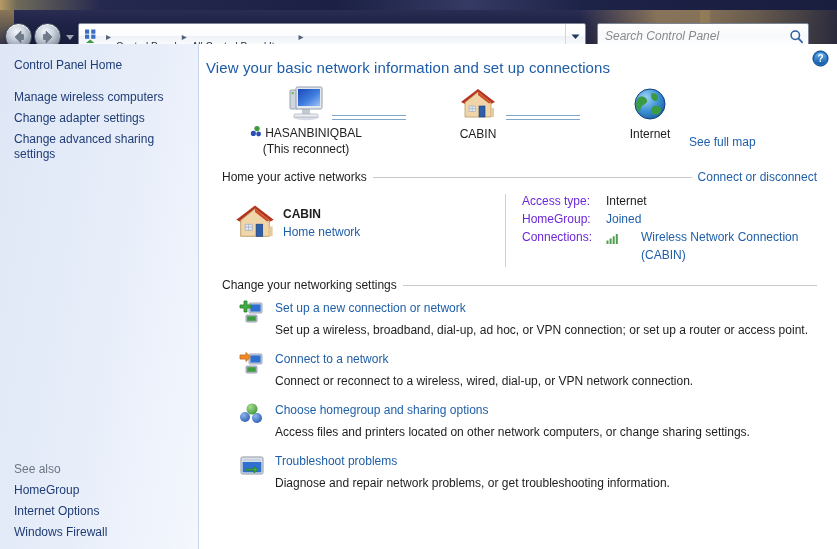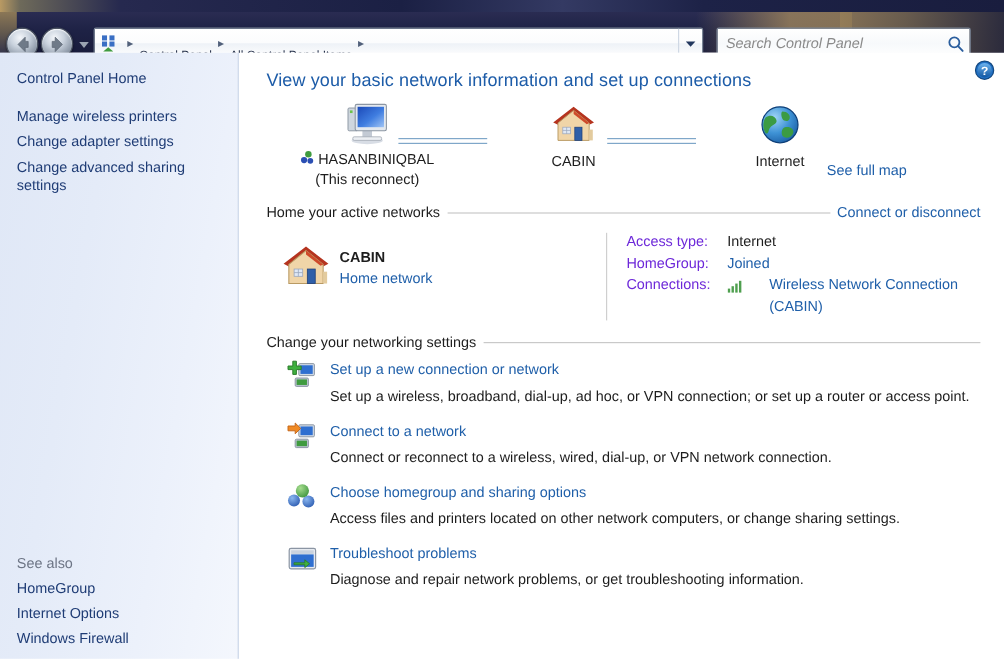--- a/index.html
+++ b/index.html
@@ -125,21 +125,21 @@
   
   #main {
     position: absolute; left: 200px; top: 0; width: 637px; height: 505px;
     background: #ffffff; overflow: hidden;
   }
   #help-button {
     position: absolute; right: 8px; top: 6px; width: 17px; height: 17px;
     cursor: default;
   }
   #page-title {
-    position: absolute; left: 22px; top: 15px;
+    position: absolute; left: 6px; top: 15px;
     font-size: 15px; color: #15428b; color: #1d5ca8; letter-spacing: .1px;
   }
 
   
   #network-map { position: absolute; left: 0; top: 40px; width: 637px; height: 78px; }
   .map-node { position: absolute; text-align: center; width: 120px; }
   .map-node .node-label {
     font-size: 12px; color: #1d1d1d; margin-top: 2px; line-height: 15px;
   }
   #node-computer { left: 46px; top: 0; }
@@ -277,21 +277,21 @@
       </svg>
     </span>
   </div>
 </div>
 
 <div id="content-area">
 
   <div id="sidebar">
     <div id="sidebar-top">
       <a class="side-link" id="sidebar-home" href="#">Control Panel Home</a>
-      <a class="side-link" href="#">Manage wireless printers</a>
+      <a class="side-link" href="#">Manage wireless computers</a>
       <a class="side-link" href="#">Change adapter settings</a>
       <a class="side-link" style="max-width:165px;" href="#">Change advanced sharing settings</a>
     </div>
 
     <div id="sidebar-see-also">
       <div id="see-also-label">See also</div>
       <a class="side-link" href="#">HomeGroup</a>
       <a class="side-link" href="#">Internet Options</a>
       <a class="side-link" href="#">Windows Firewall</a>
     </div>

